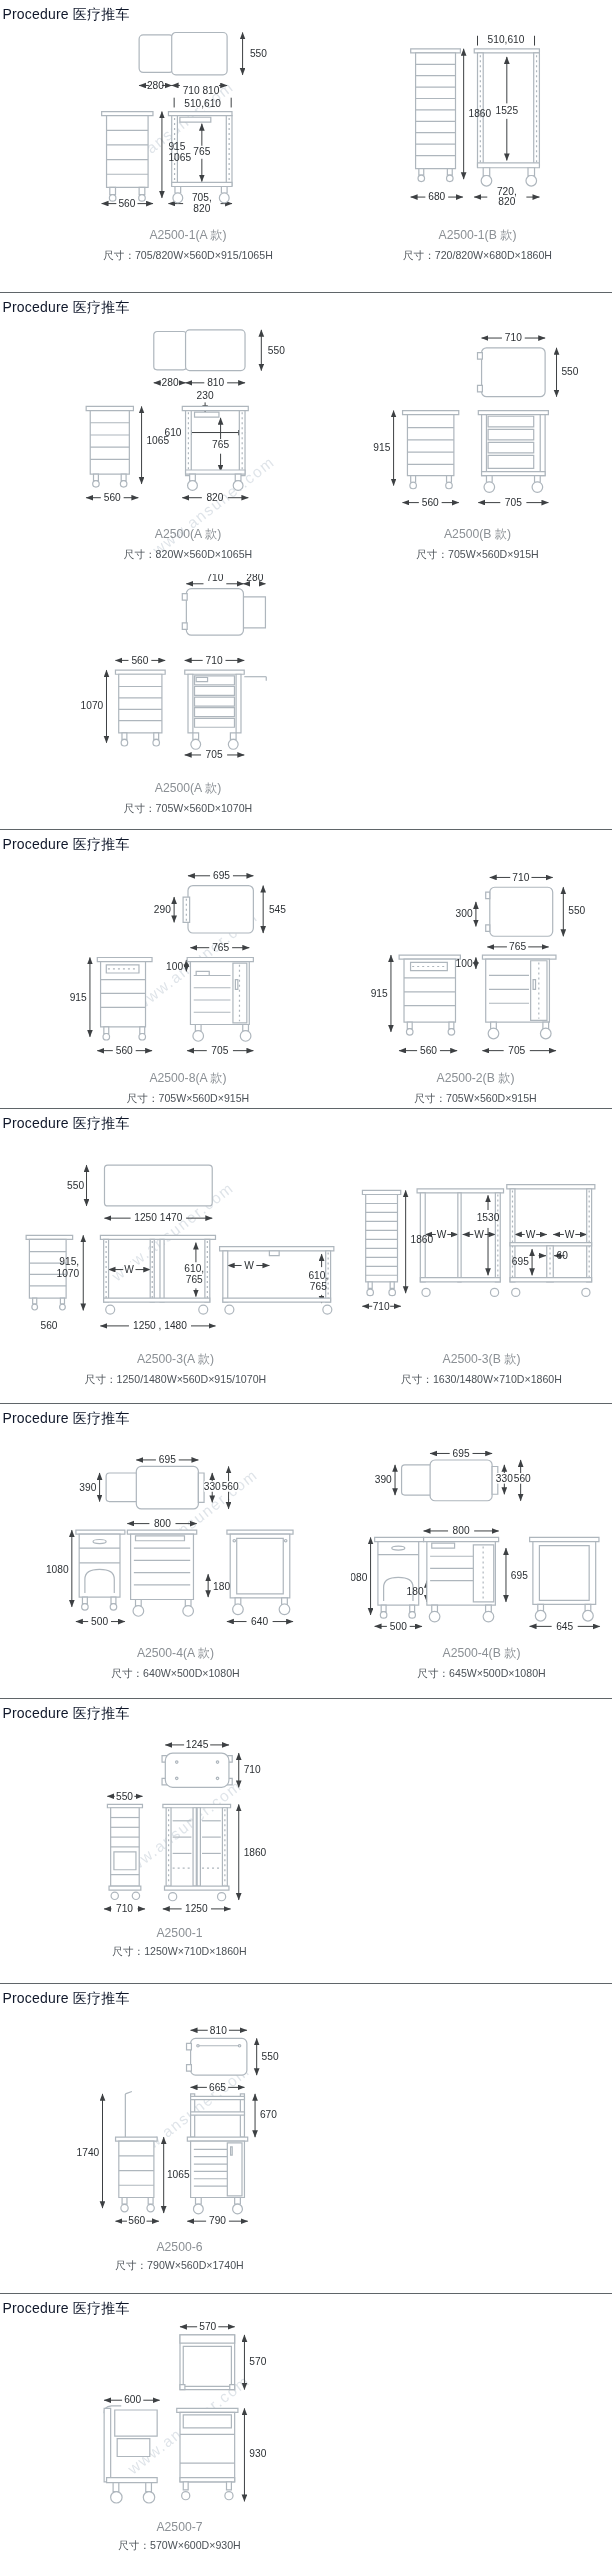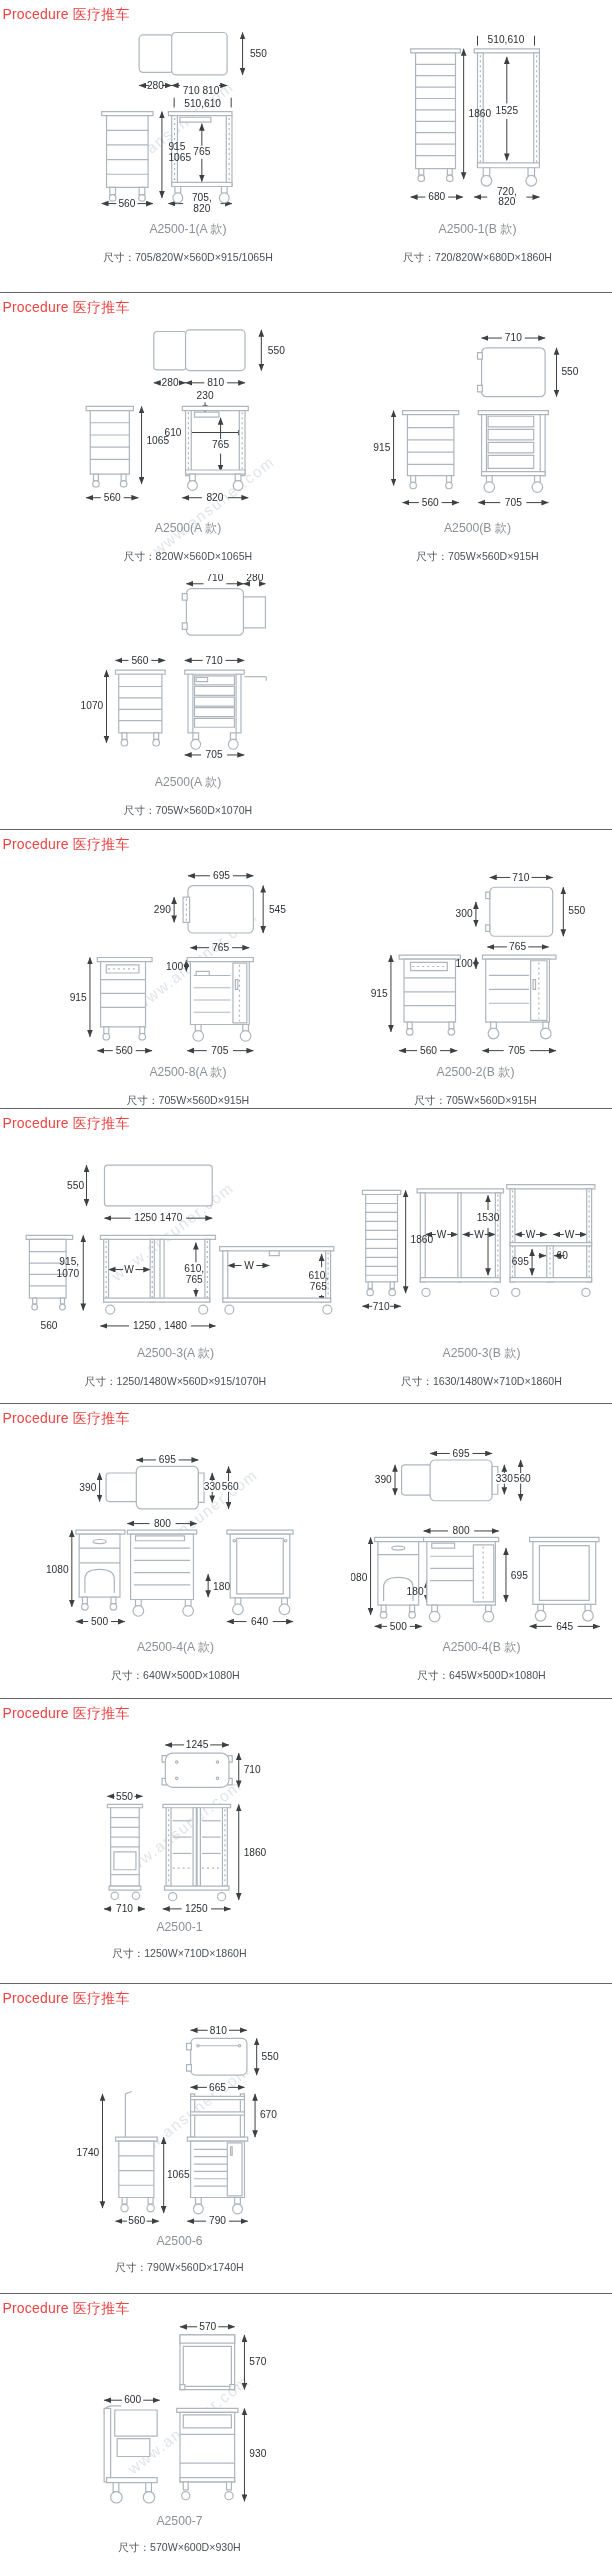--- a/index.html
+++ b/index.html
@@ -1,23 +1,23 @@
 <!DOCTYPE html>
 <html style="font-size:13px"><head>
 <meta charset="utf-8">
 <style>
   html,body{margin:0;padding:0;background:#fff;}
   body{width:612px;font-family:"Liberation Sans",sans-serif;-webkit-font-smoothing:antialiased;}
   .sec{position:relative;background:#fff;overflow:hidden;}
   .rule{border-top:0.8px solid #5f6569;}
-  .hdr{position:absolute;left:2.4px;top:5.7px;font-size:14px;color:#ef4444;letter-spacing:0.2px;}
+  .hdr{position:absolute;left:2.4px;top:5.7px;font-size:14px;color:#0f172a;letter-spacing:0.2px;}
   .fig{position:absolute;text-align:center;}
   .fig svg{display:block;}
-  .cap{color:#8b9095;font-size:12.2px;margin-top:6px;}
-  .spec{color:#4b5157;font-size:10.6px;margin-top:13px;}
+  .cap{color:#8b9095;font-size:12.2px;margin-top:12px;}
+  .spec{color:#4b5157;font-size:10.6px;margin-top:5px;}
   .wm{position:absolute;color:rgba(175,188,200,.40);font-size:15.5px;letter-spacing:1.6px;transform:rotate(-38deg);pointer-events:none;white-space:nowrap;}
   svg line,svg rect,svg circle,svg path,svg ellipse{vector-effect:non-scaling-stroke;}
   .art line,.art path{stroke:#aeb6bd;stroke-width:1.2;fill:none;}
   .art rect,.art circle,.art ellipse{stroke:#aeb6bd;stroke-width:1.2;fill:#fff;}
   .hs{stroke:#c6ccd2;stroke-width:5;stroke-dasharray:2 3;fill:none;}
   .dim line{stroke:#3d4043;stroke-width:1;}
   svg text{fill:#2c3034;font-size:12.5px;font-family:"Liberation Sans",sans-serif;}
   svg text.tm{text-anchor:middle;} svg text.te{text-anchor:end;}
   .wbg{fill:#fff;stroke:none;}
 </style>

